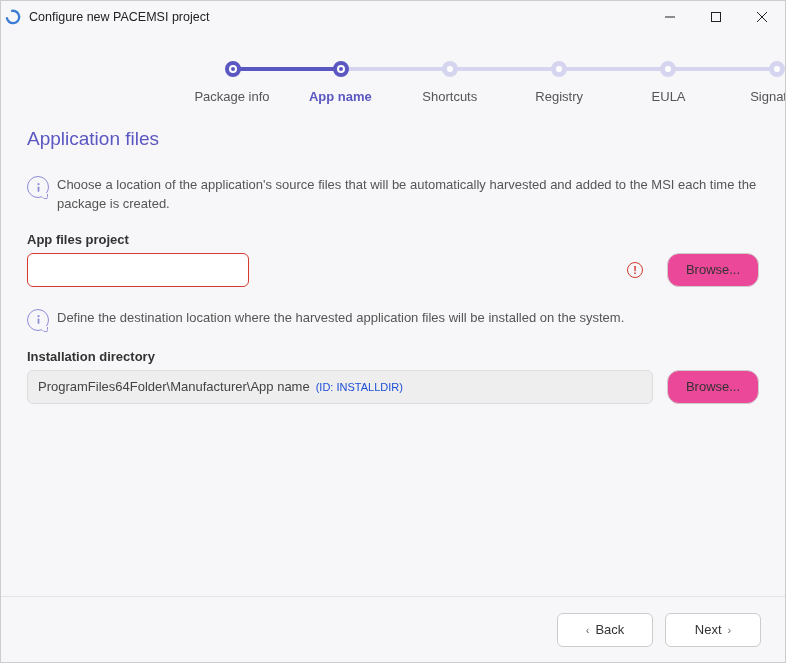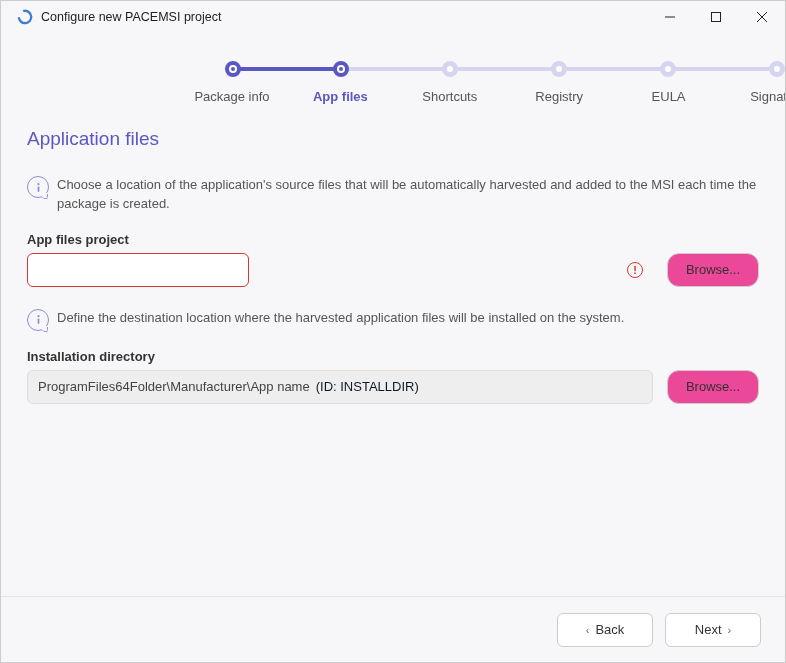--- a/index.html
+++ b/index.html
@@ -15,21 +15,21 @@
       border: 1px solid #ccc;
       display: flex;
       flex-direction: column;
       position: relative;
     }
     
     .titlebar {
       height: 32px;
       display: flex;
       align-items: center;
-      padding-left: 16px;
+      padding-left: 4px;
       background: #f7f7f9;
     }
     .titlebar .app-icon {
       width: 16px;
       height: 16px;
       margin-right: 8px;
       display: flex;
       align-items: center;
       justify-content: center;
     }
@@ -226,22 +226,22 @@
       display: flex;
       align-items: center;
       padding: 11px 10px;
       gap: 6px;
     }
     .readonly-path {
       font-size: 13px;
       color: #444;
     }
     .readonly-id {
-      font-size: 13px;
-      color: #0f172a;
+      font-size: 11px;
+      color: #1d4ed8;
     }
     .error-badge {
       position: absolute;
       right: 10px;
       top: 50%;
       transform: translateY(-50%);
       width: 16px;
       height: 16px;
       border: 1.5px solid #d43a2f;
       border-radius: 50%;
@@ -325,21 +325,21 @@
       <div class="track-line-active"></div>
       <div class="track-dot done" style="left:0px"></div>
       <div class="track-dot current" style="left:108px"></div>
       <div class="track-dot future" style="left:217px"></div>
       <div class="track-dot future" style="left:326px"></div>
       <div class="track-dot future" style="left:435px"></div>
       <div class="track-dot future" style="left:544px"></div>
     </div>
     <div class="stepper-labels">
       <div class="step-label" style="margin-left:-38px">Package info</div>
-      <div class="step-label active" style="margin-left:-1px">App files</div>
+      <div class="step-label active" style="margin-left:-1px">App name</div>
       <div class="step-label">Shortcuts</div>
       <div class="step-label">Registry</div>
       <div class="step-label">EULA</div>
       <div class="step-label" style="margin-right:-38px">Signature</div>
     </div>
   </div>
 </div>
 
 <div class="content">
   <h1 class="page-title">Application files</h1>

